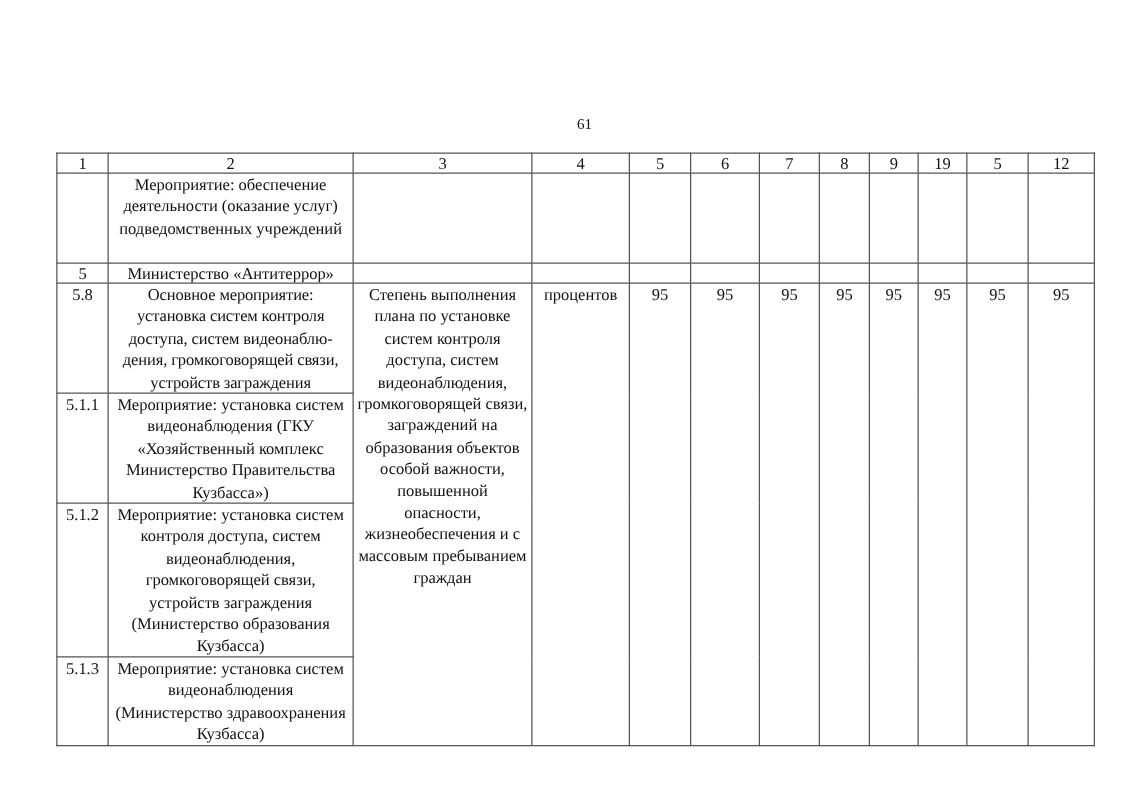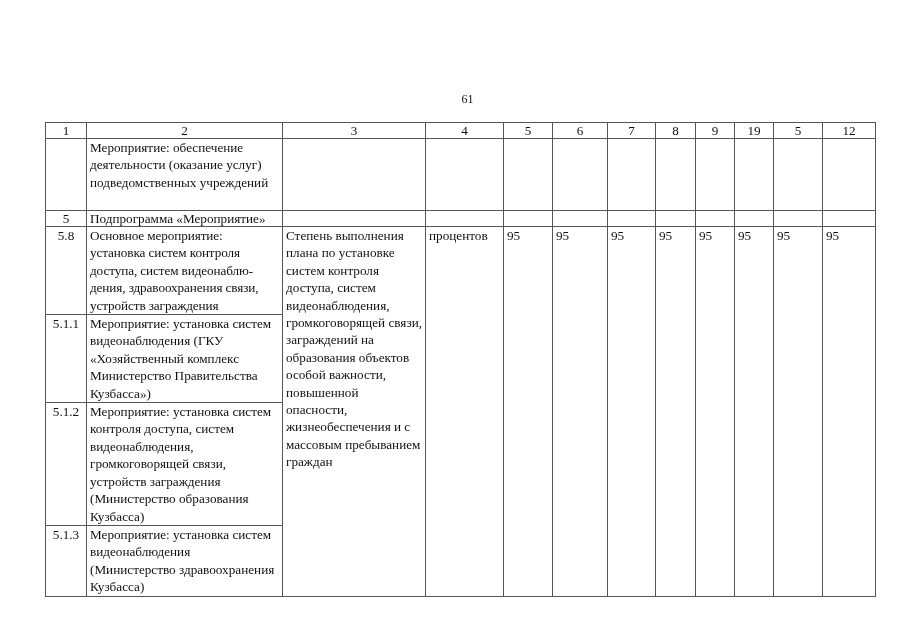--- a/index.html
+++ b/index.html
@@ -1,21 +1,21 @@
 <!DOCTYPE html>
 <html><head>
 <meta charset="utf-8">
 <style>
   html, body { margin: 0; padding: 0; background: #ffffff; }
   body { width: 905px; height: 640px; position: relative; overflow: hidden;
          font-family: "Liberation Serif", "DejaVu Serif", serif; color: #111; }
   .page-num { position: absolute; top: 92px; left: 0; width: 935px; text-align: center; font-size: 12px; }
   table { position: absolute; left: 45px; top: 122px; border-collapse: collapse; table-layout: fixed; font-size: 13.2px; line-height: 17.4px; }
-  td { border: 1px solid #555; vertical-align: top; padding: 0 3px; overflow: hidden; }
-  td.c { text-align: left; }
+  td { border: 1px solid #555; vertical-align: top; padding: 0 3px; overflow: hidden; text-align: center; }
+  td.c { text-align: center; }
   td.hdr { text-align: center; height: 15px; line-height: 15px; }
   td.n { text-align: center; padding-left: 2px; padding-right: 2px; }
   .nowrap { white-space: nowrap; }
 </style>
 </head>
 <body>
 
 <div class="page-num">61</div>
 
 <table>
@@ -59,36 +59,36 @@
     <td></td>
     <td></td>
     <td></td>
     <td></td>
     <td></td>
     <td></td>
   </tr>
 
   <tr style="height:16px">
     <td class="n" style="line-height:15px">5</td>
-    <td class="nowrap" style="line-height:15px">Подпрограмма «Мероприятие»</td>
+    <td class="nowrap" style="line-height:15px">Министерство «Антитеррор»</td>
     <td></td>
     <td></td>
     <td></td>
     <td></td>
     <td></td>
     <td></td>
     <td></td>
     <td></td>
     <td></td>
     <td></td>
   </tr>
 
   <tr style="height:88px">
     <td class="n">5.8</td>
-    <td style="letter-spacing:-0.1px">Основное мероприятие: установка систем контроля доступа, систем видеонаблю-дения, здравоохранения связи, устройств заграждения</td>
+    <td style="letter-spacing:-0.1px">Основное мероприятие: установка систем контроля доступа, систем видеонаблю-дения, громкоговорящей связи, устройств заграждения</td>
     <td rowspan="4">Степень выполнения плана по установке систем контроля доступа, систем видеонаблюдения, громкоговорящей связи, заграждений на образования объектов особой важности, повышенной опасности, жизнеобеспечения и с массовым пребыванием граждан</td>
     <td rowspan="4" class="c">процентов</td>
     <td rowspan="4" class="c">95</td>
     <td rowspan="4" class="c">95</td>
     <td rowspan="4" class="c">95</td>
     <td rowspan="4" class="c">95</td>
     <td rowspan="4" class="c">95</td>
     <td rowspan="4" class="c">95</td>
     <td rowspan="4" class="c">95</td>
     <td rowspan="4" class="c">95</td>

